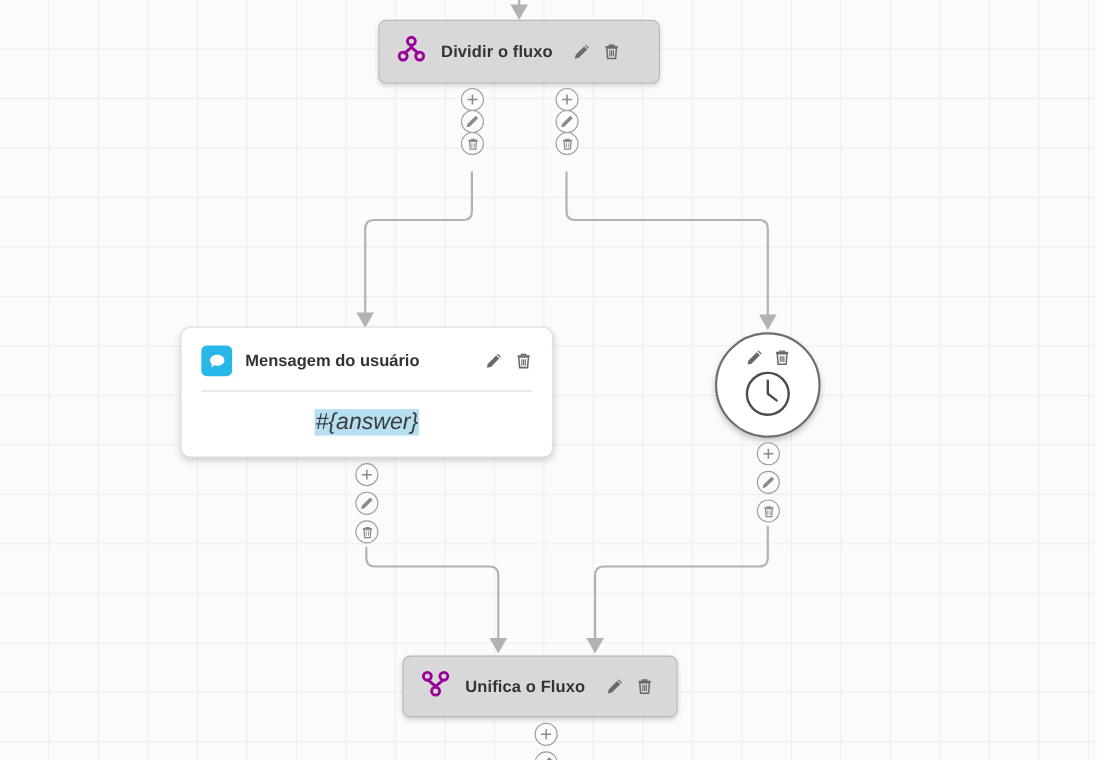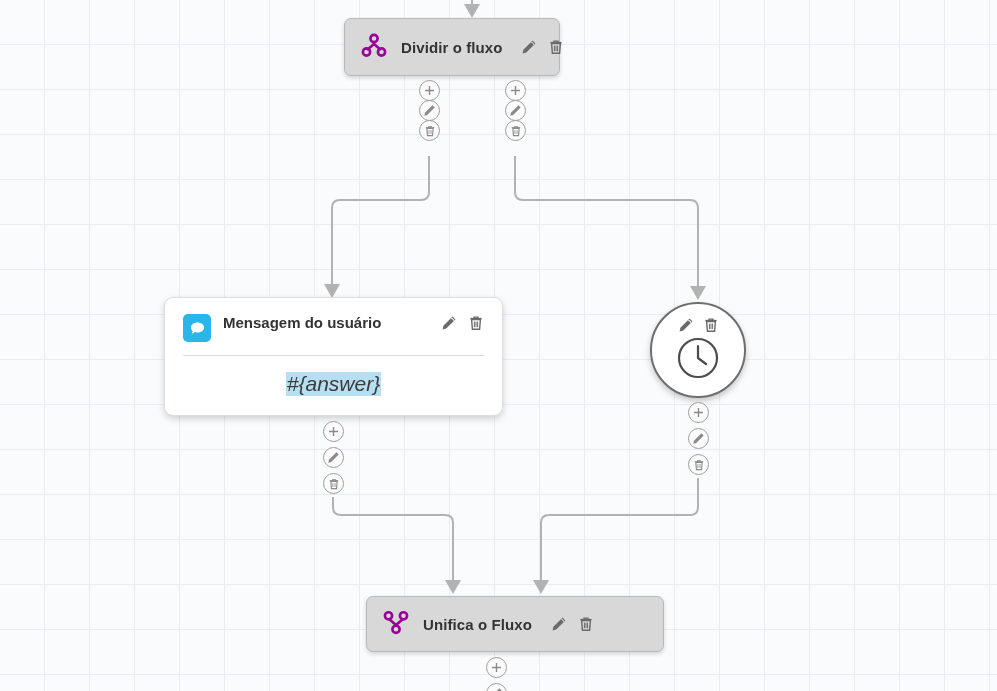--- a/index.html
+++ b/index.html
@@ -71,21 +71,21 @@
   
   .node-card {
     background: #ffffff;
     border: 1px solid #dddddd;
     border-radius: 9px;
     box-shadow: 0 3px 7px rgba(0,0,0,0.17);
     padding: 0;
   }
   .card-head {
     display: flex;
-    align-items: flex-start;
+    align-items: center;
     padding: 16px 18px 0 18px;
   }
   .card-head .node-title {
     font-size: 15px;
     font-weight: bold;
     color: #333333;
     margin-left: 12px;
     white-space: nowrap;
     flex: 1;
   }
@@ -187,21 +187,21 @@
     <path class="edge-path" d="M515,156 L515,192 Q515,200 523,200 L690,200 Q698,200 698,208 L698,288"></path>
     <polygon class="edge-head" points="690,286 706,286 698,300"></polygon>
 
     <path class="edge-path" d="M333,497 L333,507 Q333,515 341,515 L445,515 Q453,515 453,523 L453,582"></path>
     <polygon class="edge-head" points="445,580 461,580 453,594"></polygon>
 
     <path class="edge-path" d="M698,478 L698,507 Q698,515 690,515 L549,515 Q541,515 541,523 L541,582"></path>
     <polygon class="edge-head" points="533,580 549,580 541,594"></polygon>
   </svg>
 
-  <div class="node node-gray" style="left:344px; top:18px; width:216px; height:58px;">
+  <div class="node node-gray" style="left:344px; top:18px; width:256px; height:58px;">
     <span class="icon">
       <svg width="26" height="25" viewBox="0 0 26 25" xmlns="http://www.w3.org/2000/svg">
         <g stroke="#990099" stroke-width="2.6" fill="none">
           <path d="M13,8 L13,11 M13,11 L6,17 M13,11 L20,17"></path>
         </g>
         <circle cx="13" cy="5.5" r="3.6" fill="none" stroke="#990099" stroke-width="2.6"></circle>
         <circle cx="5.5" cy="19" r="3.6" fill="none" stroke="#990099" stroke-width="2.6"></circle>
         <circle cx="20.5" cy="19" r="3.6" fill="none" stroke="#990099" stroke-width="2.6"></circle>
       </svg>
     </span>
@@ -357,21 +357,21 @@
     <span class="port-btn">
       <svg width="12" height="12" viewBox="0 0 16 16" xmlns="http://www.w3.org/2000/svg">
         <path d="M2.4 3.6 H13.6" stroke="#8a8a8a" stroke-width="1.6"></path>
         <path d="M6 3.6 V2.2 H10 V3.6" fill="none" stroke="#8a8a8a" stroke-width="1.4"></path>
         <path d="M3.8 4.6 H12.2 L11.4 14.2 H4.6 Z" fill="none" stroke="#8a8a8a" stroke-width="1.5"></path>
         <path d="M6.6 6.8 V12 M9.4 6.8 V12" stroke="#8a8a8a" stroke-width="1.1"></path>
       </svg>
     </span>
   </div>
 
-  <div class="node node-gray" style="left:366px; top:596px; width:298px; height:56px;">
+  <div class="node node-gray" style="left:366px; top:596px; width:250px; height:56px;">
     <span class="icon">
       <svg width="26" height="25" viewBox="0 0 26 25" xmlns="http://www.w3.org/2000/svg">
         <g stroke="#990099" stroke-width="2.6" fill="none">
           <path d="M6,9 L13,15 M20,9 L13,15 M13,15 L13,17"></path>
         </g>
         <circle cx="5.5" cy="5.8" r="3.6" fill="none" stroke="#990099" stroke-width="2.6"></circle>
         <circle cx="20.5" cy="5.8" r="3.6" fill="none" stroke="#990099" stroke-width="2.6"></circle>
         <circle cx="13" cy="19.3" r="3.6" fill="none" stroke="#990099" stroke-width="2.6"></circle>
       </svg>
     </span>

